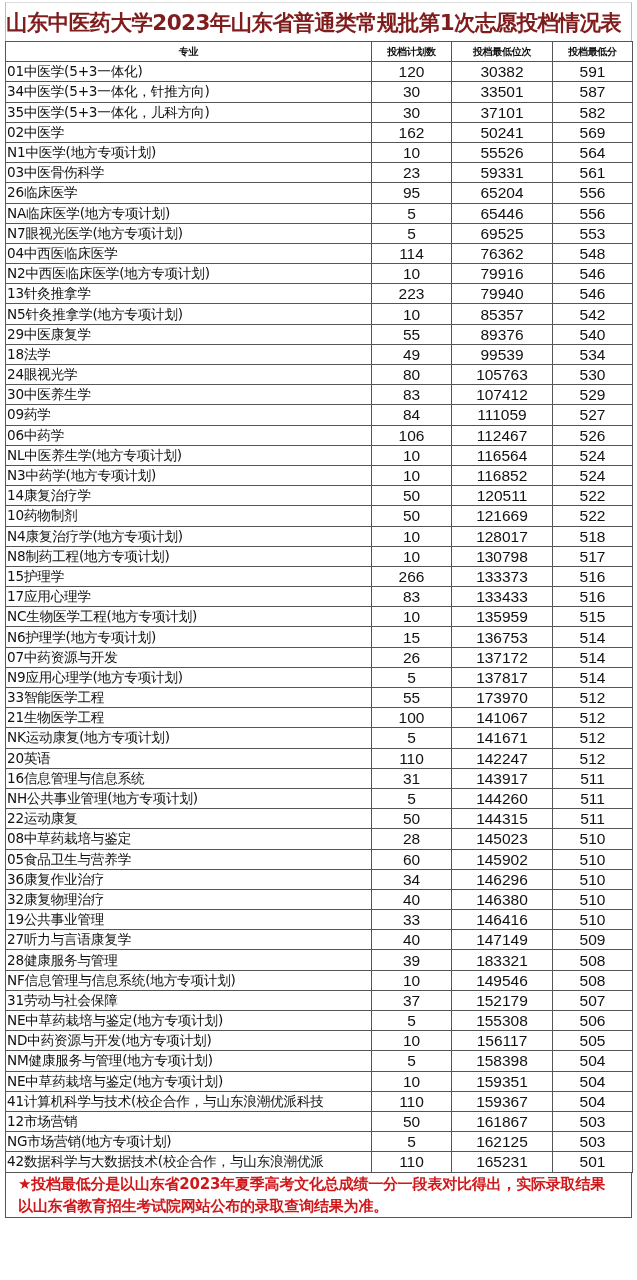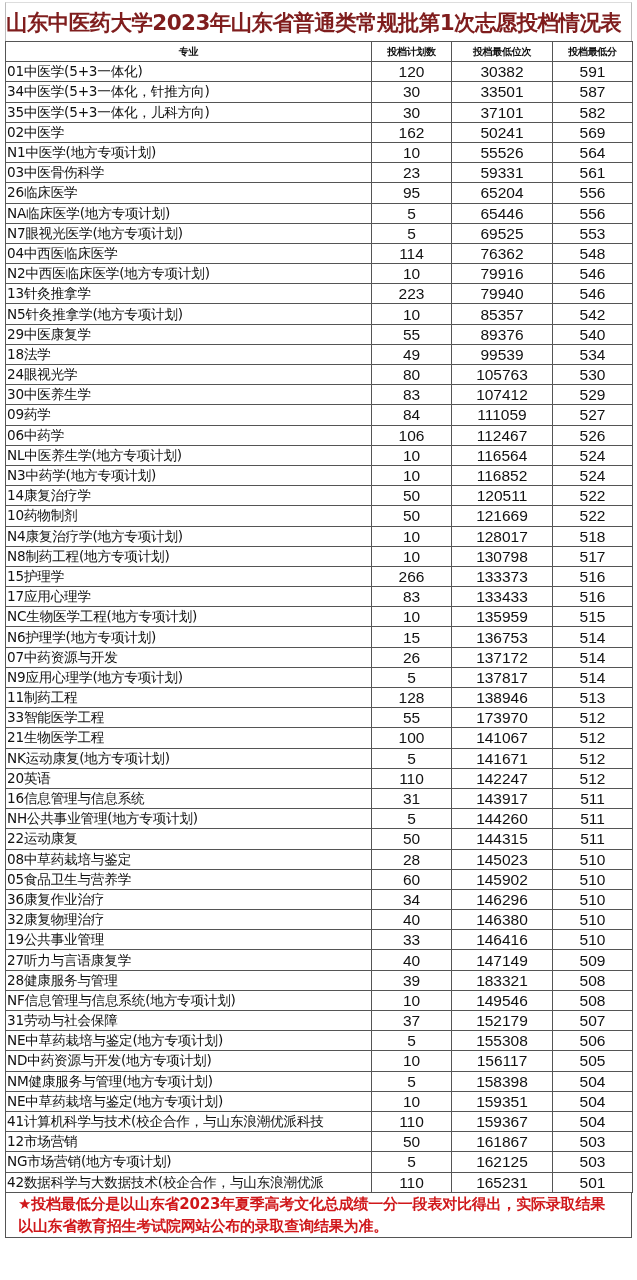--- a/index.html
+++ b/index.html
@@ -216,26 +216,20 @@
           <td class="num">137172</td>
           <td class="num">514</td>
         </tr>
         <tr>
           <td class="name">N9应用心理学(地方专项计划)</td>
           <td class="num">5</td>
           <td class="num">137817</td>
           <td class="num">514</td>
         </tr>
         <tr>
-          <td class="name">11制药工程</td>
-          <td class="num">128</td>
-          <td class="num">138946</td>
-          <td class="num">513</td>
-        </tr>
-        <tr>
           <td class="name">33智能医学工程</td>
           <td class="num">55</td>
           <td class="num">173970</td>
           <td class="num">512</td>
         </tr>
         <tr>
           <td class="name">21生物医学工程</td>
           <td class="num">100</td>
           <td class="num">141067</td>
           <td class="num">512</td>

